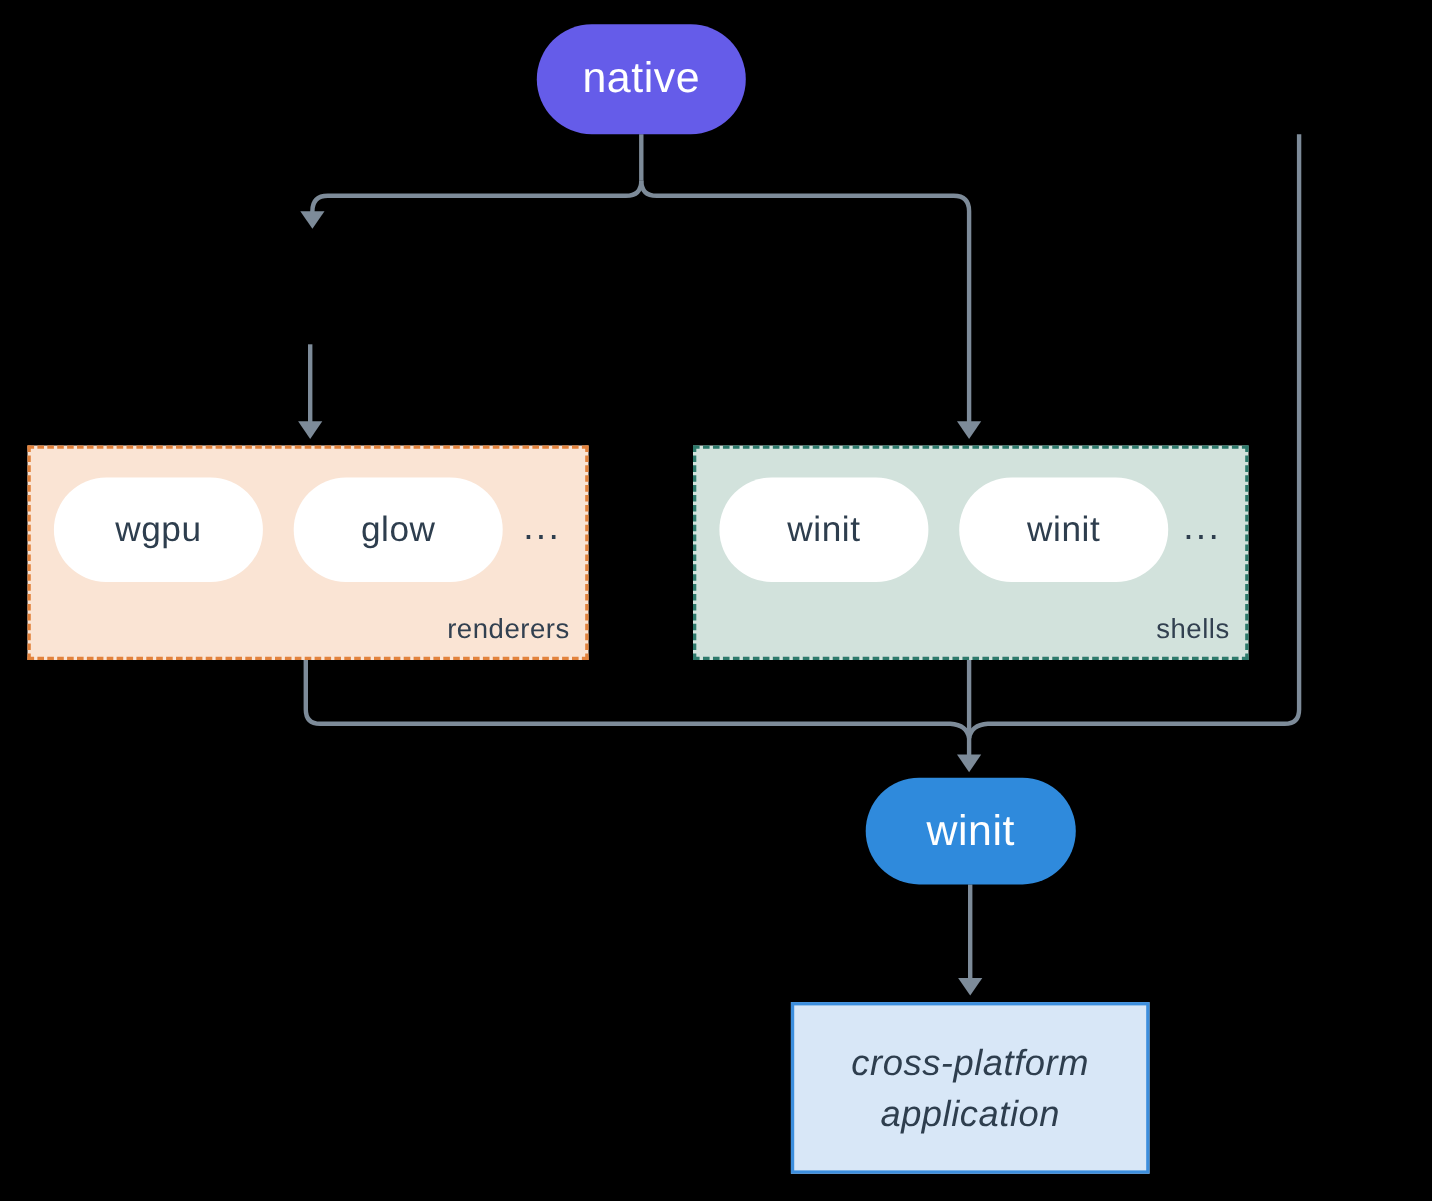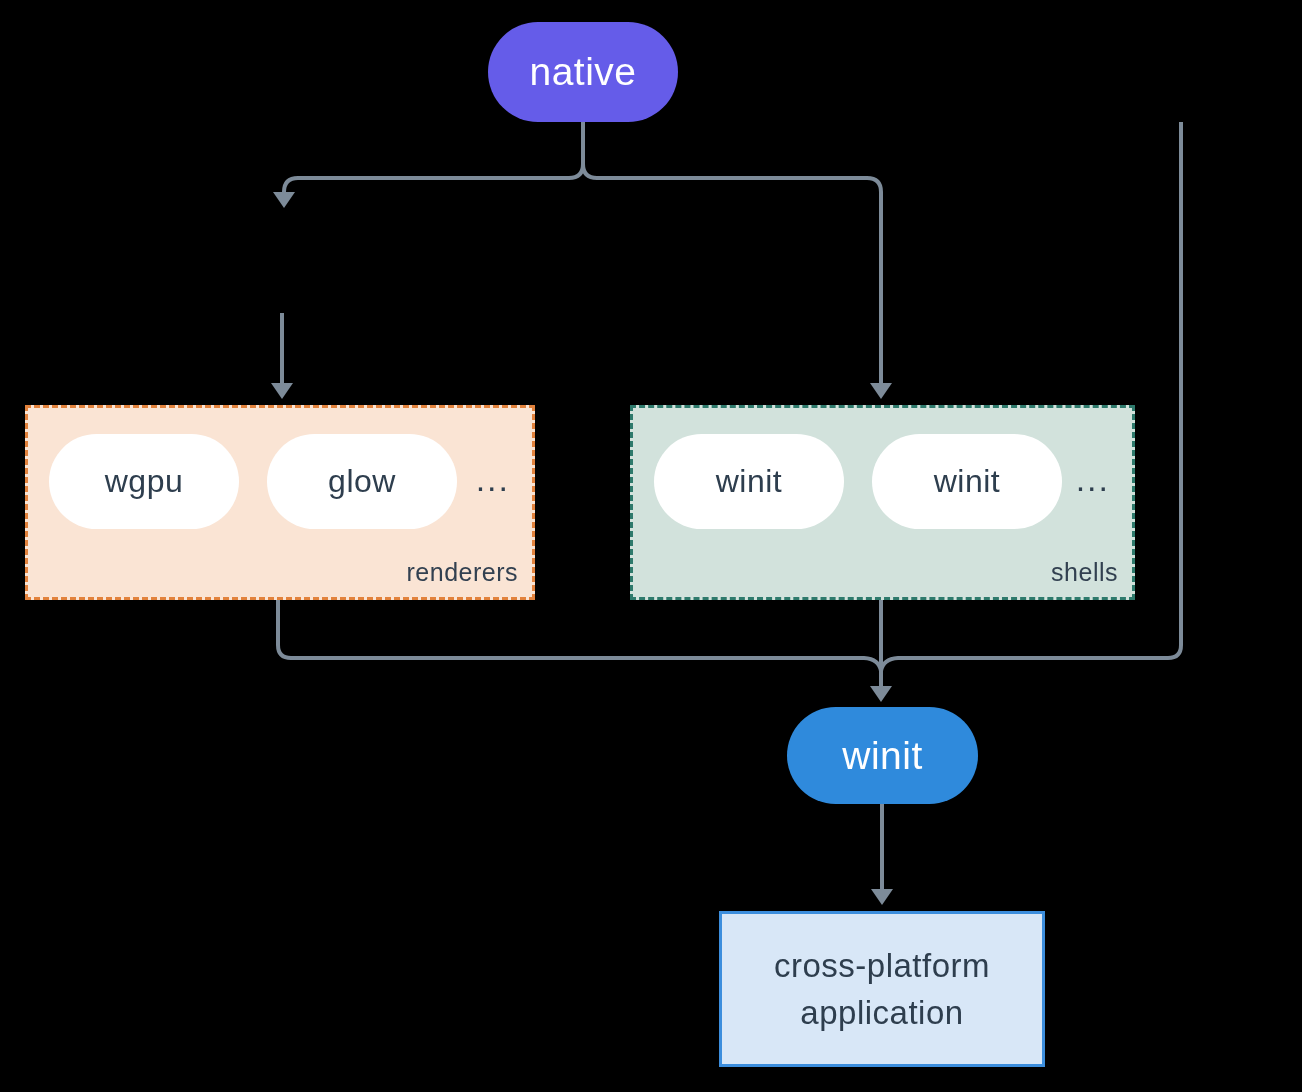--- a/index.html
+++ b/index.html
@@ -79,20 +79,21 @@
     font-size:25px;letter-spacing:.5px;
   }
   .node-app{
     left:719px;top:911px;width:326px;height:156px;
     background:var(--color-app_fill);
     border:3px solid var(--color-app_border);
     display:flex;flex-direction:column;align-items:center;justify-content:center;
     color:var(--color-pill_text);
     font-size:33px;line-height:47px;letter-spacing:.5px;
     position:absolute;
+    font-style:italic;
   }
 </style>
 </head>
 <body>
 
 <div class="stage">
 
   <svg class="wires" viewBox="0 0 1302 1092" aria-hidden="true">
 
     <path d="M583,122 L583,164"></path>

